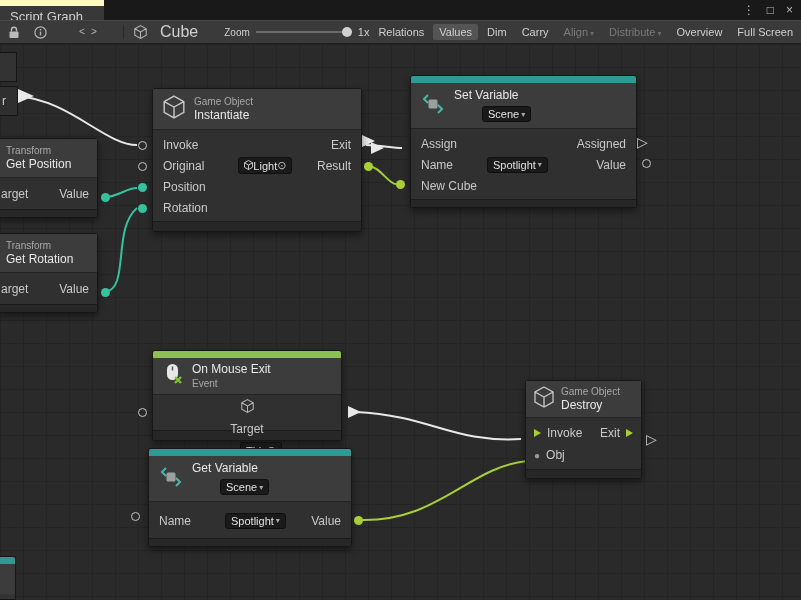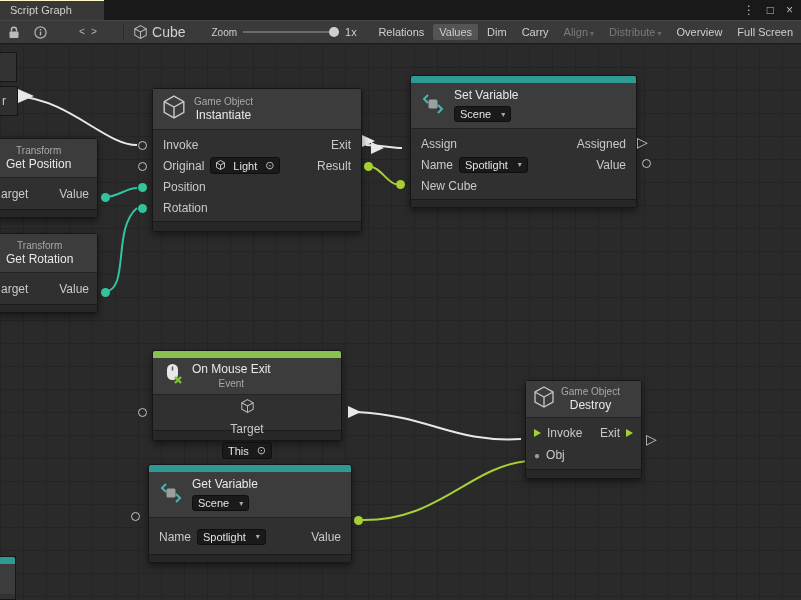--- a/index.html
+++ b/index.html
@@ -3,22 +3,22 @@
 <meta charset="utf-8">
 <style>
   * { margin:0; padding:0; box-sizing:border-box; }
   html,body { width:801px; height:600px; background:#282828; overflow:hidden;
     font-family:"Liberation Sans", sans-serif; -webkit-font-smoothing:antialiased; }
   .app { position:relative; width:801px; height:600px; background:#282828; }
 
   
   .tabbar { position:absolute; top:0; left:0; width:801px; height:20px; background:#191919;
     display:flex; align-items:stretch; }
-  .tab { background:#383838; color:#cfcfcf; font-size:11px; padding:3px 1px 0 10px;
-    border-top:1px solid #fef9c3; min-width:104px; }
+  .tab { background:#383838; color:#cfcfcf; font-size:13px; padding:3px 1px 0 10px;
+    border-top:6px solid #fef9c3; min-width:104px; }
   .winbtns { margin-left:auto; display:flex; align-items:center; gap:12px; padding-right:8px;
     color:#b9b9b9; font-size:12px; }
   .winbtns span { cursor:default; }
 
   
   .toolbar { position:absolute; top:20px; left:0; width:801px; height:24px; background:#3a3a3a;
     border-top:1px solid #464646; border-bottom:1px solid #1e1e1e;
     display:flex; align-items:center; color:#cfcfcf; font-size:11px; }
   .ticon { display:inline-flex; align-items:center; }
   .tsep { width:1px; height:14px; background:#2a2a2a; margin:0 10px; }
@@ -38,37 +38,37 @@
       linear-gradient(#242424 1px, transparent 1px),
       linear-gradient(90deg,#242424 1px, transparent 1px),
       linear-gradient(#1e1e1e 1px, transparent 1px),
       linear-gradient(90deg,#1e1e1e 1px, transparent 1px);
     background-size: 23px 23px, 23px 23px, 115px 115px, 115px 115px;
     overflow:hidden; }
   svg.wires { position:absolute; top:0; left:0; z-index:1; }
 
   
   .node { position:absolute; z-index:2; background:#303030; border:1px solid #161616;
-    border-radius:3px; box-shadow:0 3px 7px rgba(0,0,0,.45);text-align:center; }
+    border-radius:3px; box-shadow:0 3px 7px rgba(0,0,0,.45); }
   .accent { height:7px; border-radius:2px 2px 0 0; }
   .accent.teal { background:#2f9a93; }
   .accent.green { background:#8cc152; }
   .nhead { background:#3c3c3c; border-bottom:1px solid #242424; display:flex; align-items:center;
     gap:9px; padding:6px 10px; }
   .titles { display:flex; flex-direction:column; gap:2px; }
   .cat { color:#a8a8a8; font-size:10px; line-height:11px; }
   .title { color:#e8e8e8; font-size:12px; line-height:13px; }
   .nbody { padding:4px 0 3px 0; }
   .nrow { height:21px; display:flex; align-items:center; padding:0 10px; gap:6px;
     color:#c9c9c9; font-size:12px; white-space:nowrap; }
   .grow { margin-left:auto; }
   .nfoot { height:8px; background:#272727; border-top:1px solid #1b1b1b; border-radius:0 0 2px 2px; }
 
   .chip, .drop { background:#1a1a1a; border:1px solid #0f0f0f; border-radius:3px;
-    padding:1px 5px; font-size:11px; color:#e2e2e2; display:inline-flex; align-items:center; gap:8px; }
+    padding:1px 5px; font-size:11px; color:#e2e2e2; display:inline-flex; align-items:center; gap:0;margin-left:28px; }
   .chip .picker { color:#c0c0c0; }
   .drop .caret { color:#a9a9a9; }
 
   
   .port { position:absolute; z-index:3; width:9px; height:9px; border-radius:50%; }
   .port.hollow { border:1px solid #c4c4c4; background:transparent; }
   .port.teal { background:#35c29e; }
   .port.lime { background:#a8cf36; }
   .flowout { position:absolute; z-index:3; color:#c4c4c4; font-size:14px; line-height:14px; }
 
@@ -107,21 +107,21 @@
           <rect x="5.8" y="3" width="1.4" height="1.5" fill="#b5b5b5"></rect>
         </svg>
     </span>
     <span style="margin-left:32px; font-family:'Liberation Mono',monospace; font-size:10px; color:#b5b5b5">&lt; &gt;</span>
     <span class="tsep" style="margin-left:26px"></span>
     <span class="ticon">
       <svg width="13" height="14" viewBox="0 0 20 22">
           <path d="M10 1 L19 6 V16 L10 21 L1 16 V6 Z M1 6 L10 11 L19 6 M10 11 V21" fill="none" stroke="#b8b8b8" stroke-width="1.6"></path>
         </svg>
     </span>
-    <span style="margin-left:5px; font-size:14px">Cube</span>
+    <span style="margin-left:13px; font-size:16px">Cube</span>
     <span style="margin-left:26px; font-size:10px">Zoom</span>
     <span class="slider">
       <span class="knob"></span>
     </span>
     <span style="font-size:11px">1x</span>
 
     <span class="rightgroup">
       <span class="tbtn">Relations</span>
       <span class="tbtn active">Values</span>
       <span class="tbtn">Dim</span>
@@ -294,21 +294,21 @@
           <span class="chip">
             <span>This</span>
             <span class="picker">⊙</span>
           </span>
           <span class="grow">Overview</span>
         </div>
       </div>
       <div class="nfoot" style="height:10px;"></div>
     </div>
 
-    <div class="node" style="left:148px; top:420px; width:204px;">
+    <div class="node" style="left:148px; top:404px; width:204px;">
       <div class="accent teal"></div>
       <div class="nhead">
         <span>
           <svg width="24" height="26" viewBox="0 0 24 26">
               <path d="M7 4 L3 8 L7 12" stroke="#49b6ad" fill="none" stroke-width="2"></path>
               <path d="M17 14 L21 18 L17 22" stroke="#49b6ad" fill="none" stroke-width="2"></path>
               <rect x="7.5" y="8.5" width="9" height="9" rx="1.5" fill="#9aa0a0"></rect>
             </svg>
         </span>
         <div class="titles">

